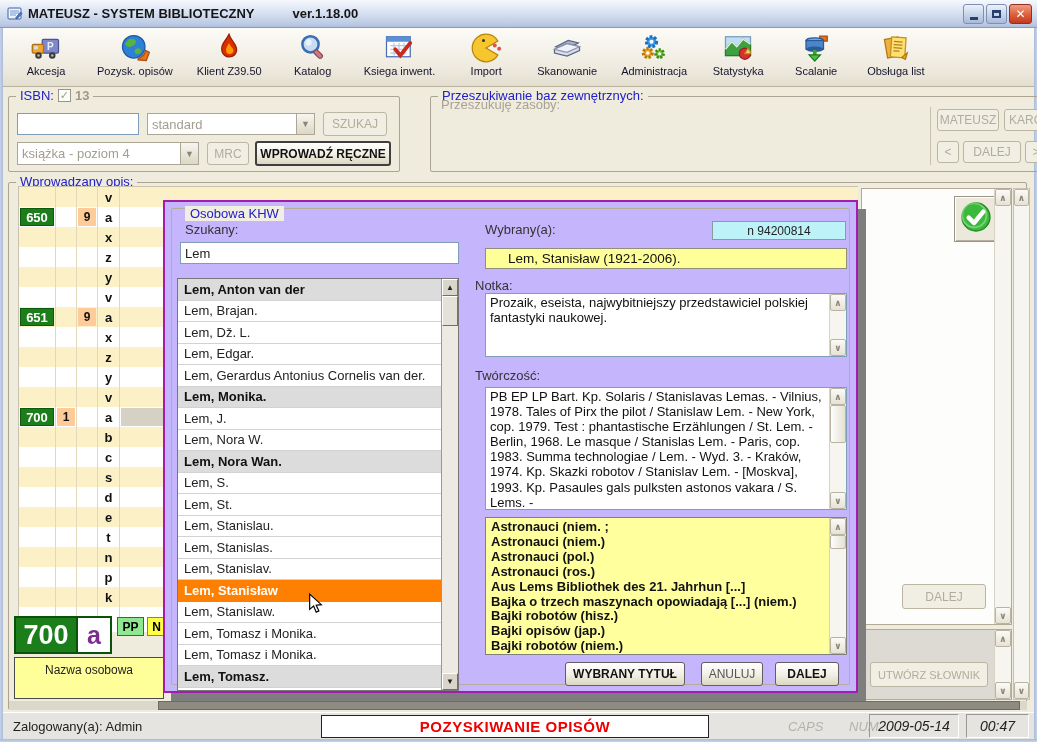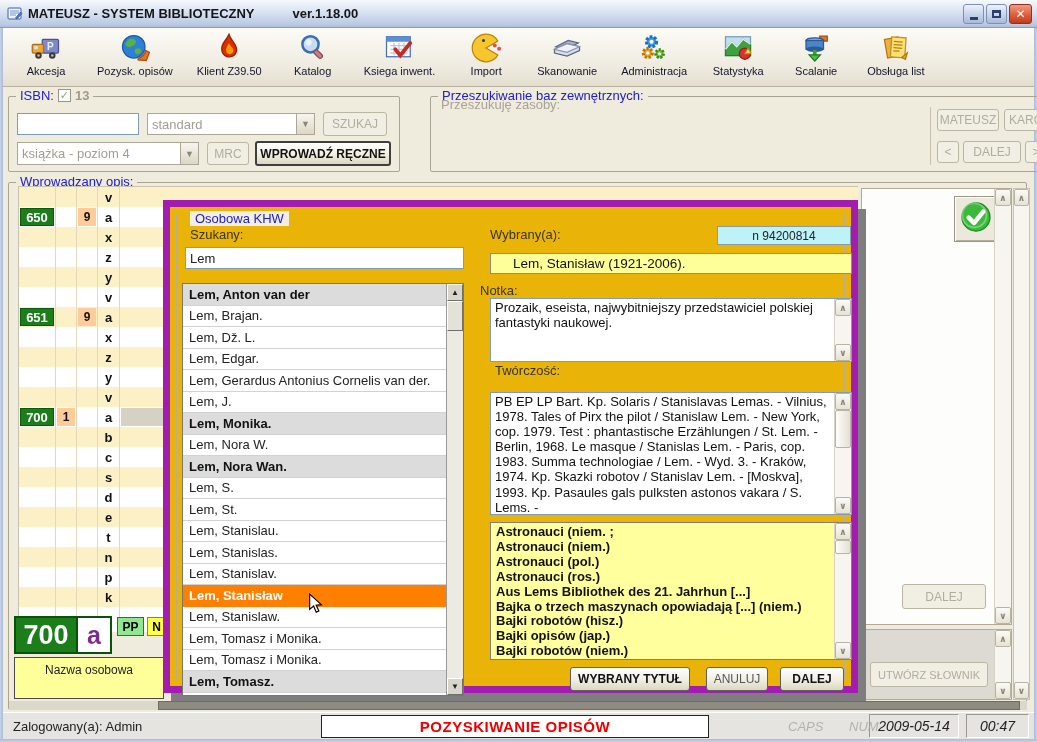--- a/index.html
+++ b/index.html
@@ -73,22 +73,22 @@
     color:#fff;font-size:27px;font-weight:bold;display:flex;align-items:center;justify-content:center;}
   .bigsub{position:absolute;left:78px;top:616px;width:34px;height:38px;background:#fff;border:2px solid #0A520A;border-left:none;
     color:#7B2D8E;font-size:25px;font-weight:bold;display:flex;align-items:center;justify-content:center;}
   .badge-pp{position:absolute;left:117px;top:617px;width:27px;height:19px;background:#8FE88F;border:1px solid #2F6F2F;
     font-size:12px;font-weight:bold;display:flex;align-items:center;justify-content:center;}
   .badge-n{position:absolute;left:147px;top:617px;width:19px;height:19px;background:#FFFF44;border:1px solid #8F8F00;
     font-size:12px;font-weight:bold;display:flex;align-items:center;justify-content:center;}
   .fielddesc{position:absolute;left:14px;top:657px;width:150px;height:42px;background:#FFFF99;border:1px solid #4A4A4A;
     font-size:12px;color:#222;text-align:center;padding-top:5px;}
   
-  .dialog{position:absolute;left:163px;top:200px;width:695px;height:493px;background:#eab308;
-    border:7px solid #a21caf;z-index:6;}
+  .dialog{position:absolute;left:163px;top:200px;width:695px;height:493px;background:#c4b5fd;
+    border:2px solid #a21caf;z-index:6;}
   .dlg-shadow-r{position:absolute;left:858px;top:209px;width:8px;height:492px;background:#7E7E7E;z-index:5;}
   .dlg-shadow-b{position:absolute;left:171px;top:693px;width:695px;height:8px;background:#7E7E7E;z-index:5;}
   .dlg-fieldset{position:absolute;left:6px;top:6px;right:6px;bottom:6px;border:1px solid #B6AE9A;border-radius:2px;}
   .dlg-legend{position:absolute;left:13px;top:-3px;background:#F2EEE2;padding:0 5px;font-size:13px;color:#2020C8;}
   .nameslist{position:absolute;left:12px;top:76px;width:282px;height:413px;background:#fff;border:1px solid #777;
     display:flex;overflow:hidden;}
   .names-items{flex:1;overflow:hidden;}
   .nitem{height:21.5px;font-size:13px;color:#222;display:flex;align-items:center;padding-left:6px;
     border-bottom:1px solid #D2D2D2;white-space:nowrap;overflow:hidden;}
   .nitem.header{font-weight:bold;background:#DCDCDC;color:#111;}
@@ -555,22 +555,22 @@
     <div class="dlabel" style="left:20px;top:20px;">Szukany:</div>
     <input class="xp-input" style="left: 15px; top: 40px; width: 279px; height: 22px;" value="Lem">
 
     <div class="nameslist">
       <div class="names-items" id="names-items">
           <div class="nitem header">Lem, Anton van der</div>
           <div class="nitem">Lem, Brajan.</div>
           <div class="nitem">Lem, Dž. L.</div>
           <div class="nitem">Lem, Edgar.</div>
           <div class="nitem">Lem, Gerardus Antonius Cornelis van der.</div>
+          <div class="nitem header">Lem, Monika.</div>
           <div class="nitem">Lem, J.</div>
-          <div class="nitem header">Lem, Monika.</div>
           <div class="nitem">Lem, Nora W.</div>
           <div class="nitem header">Lem, Nora Wan.</div>
           <div class="nitem">Lem, S.</div>
           <div class="nitem">Lem, St.</div>
           <div class="nitem">Lem, Stanislau.</div>
           <div class="nitem">Lem, Stanislas.</div>
           <div class="nitem">Lem, Stanislav.</div>
           <div class="nitem selected">Lem, Stanisław</div>
           <div class="nitem">Lem, Stanislaw.</div>
           <div class="nitem">Lem, Tomasz i Monika.</div>
@@ -593,21 +593,21 @@
     <div class="dlabel" style="left:310px;top:76px;">Notka:</div>
     <div class="textpane" style="left:320px;top:91px;width:362px;height:64px;">
       <div class="tp-text">Prozaik, eseista, najwybitniejszy przedstawiciel polskiej fantastyki naukowej.</div>
       <div class="tp-scroll">
         <div class="xs-btn">∧</div>
         <div class="xs-track"></div>
         <div class="xs-btn">∨</div>
       </div>
     </div>
 
-    <div class="dlabel" style="left:310px;top:156px;margin-left:15px;">Twórczość:</div>
+    <div class="dlabel" style="left:310px;top:166px;">Twórczość:</div>
     <div class="textpane" style="left:320px;top:185px;width:362px;height:123px;">
       <div class="tp-text" style="line-height:15.1px;">PB EP LP Bart. Kp. Solaris / Stanislavas Lemas. - Vilnius, 1978. Tales of Pirx the pilot / Stanislaw Lem. - New York, cop. 1979. Test : phantastische Erzählungen / St. Lem. - Berlin, 1968. Le masque / Stanislas Lem. - Paris, cop. 1983. Summa technologiae / Lem. - Wyd. 3. - Kraków, 1974. Kp. Skazki robotov / Stanislav Lem. - [Moskva], 1993. Kp. Pasaules gals pulksten astonos vakara / S. Lems. -</div>
       <div class="tp-scroll">
         <div class="xs-btn">∧</div>
         <div class="xs-thumb" style="height:38px;"></div>
         <div class="xs-track"></div>
         <div class="xs-btn">∨</div>
       </div>
     </div>
 

